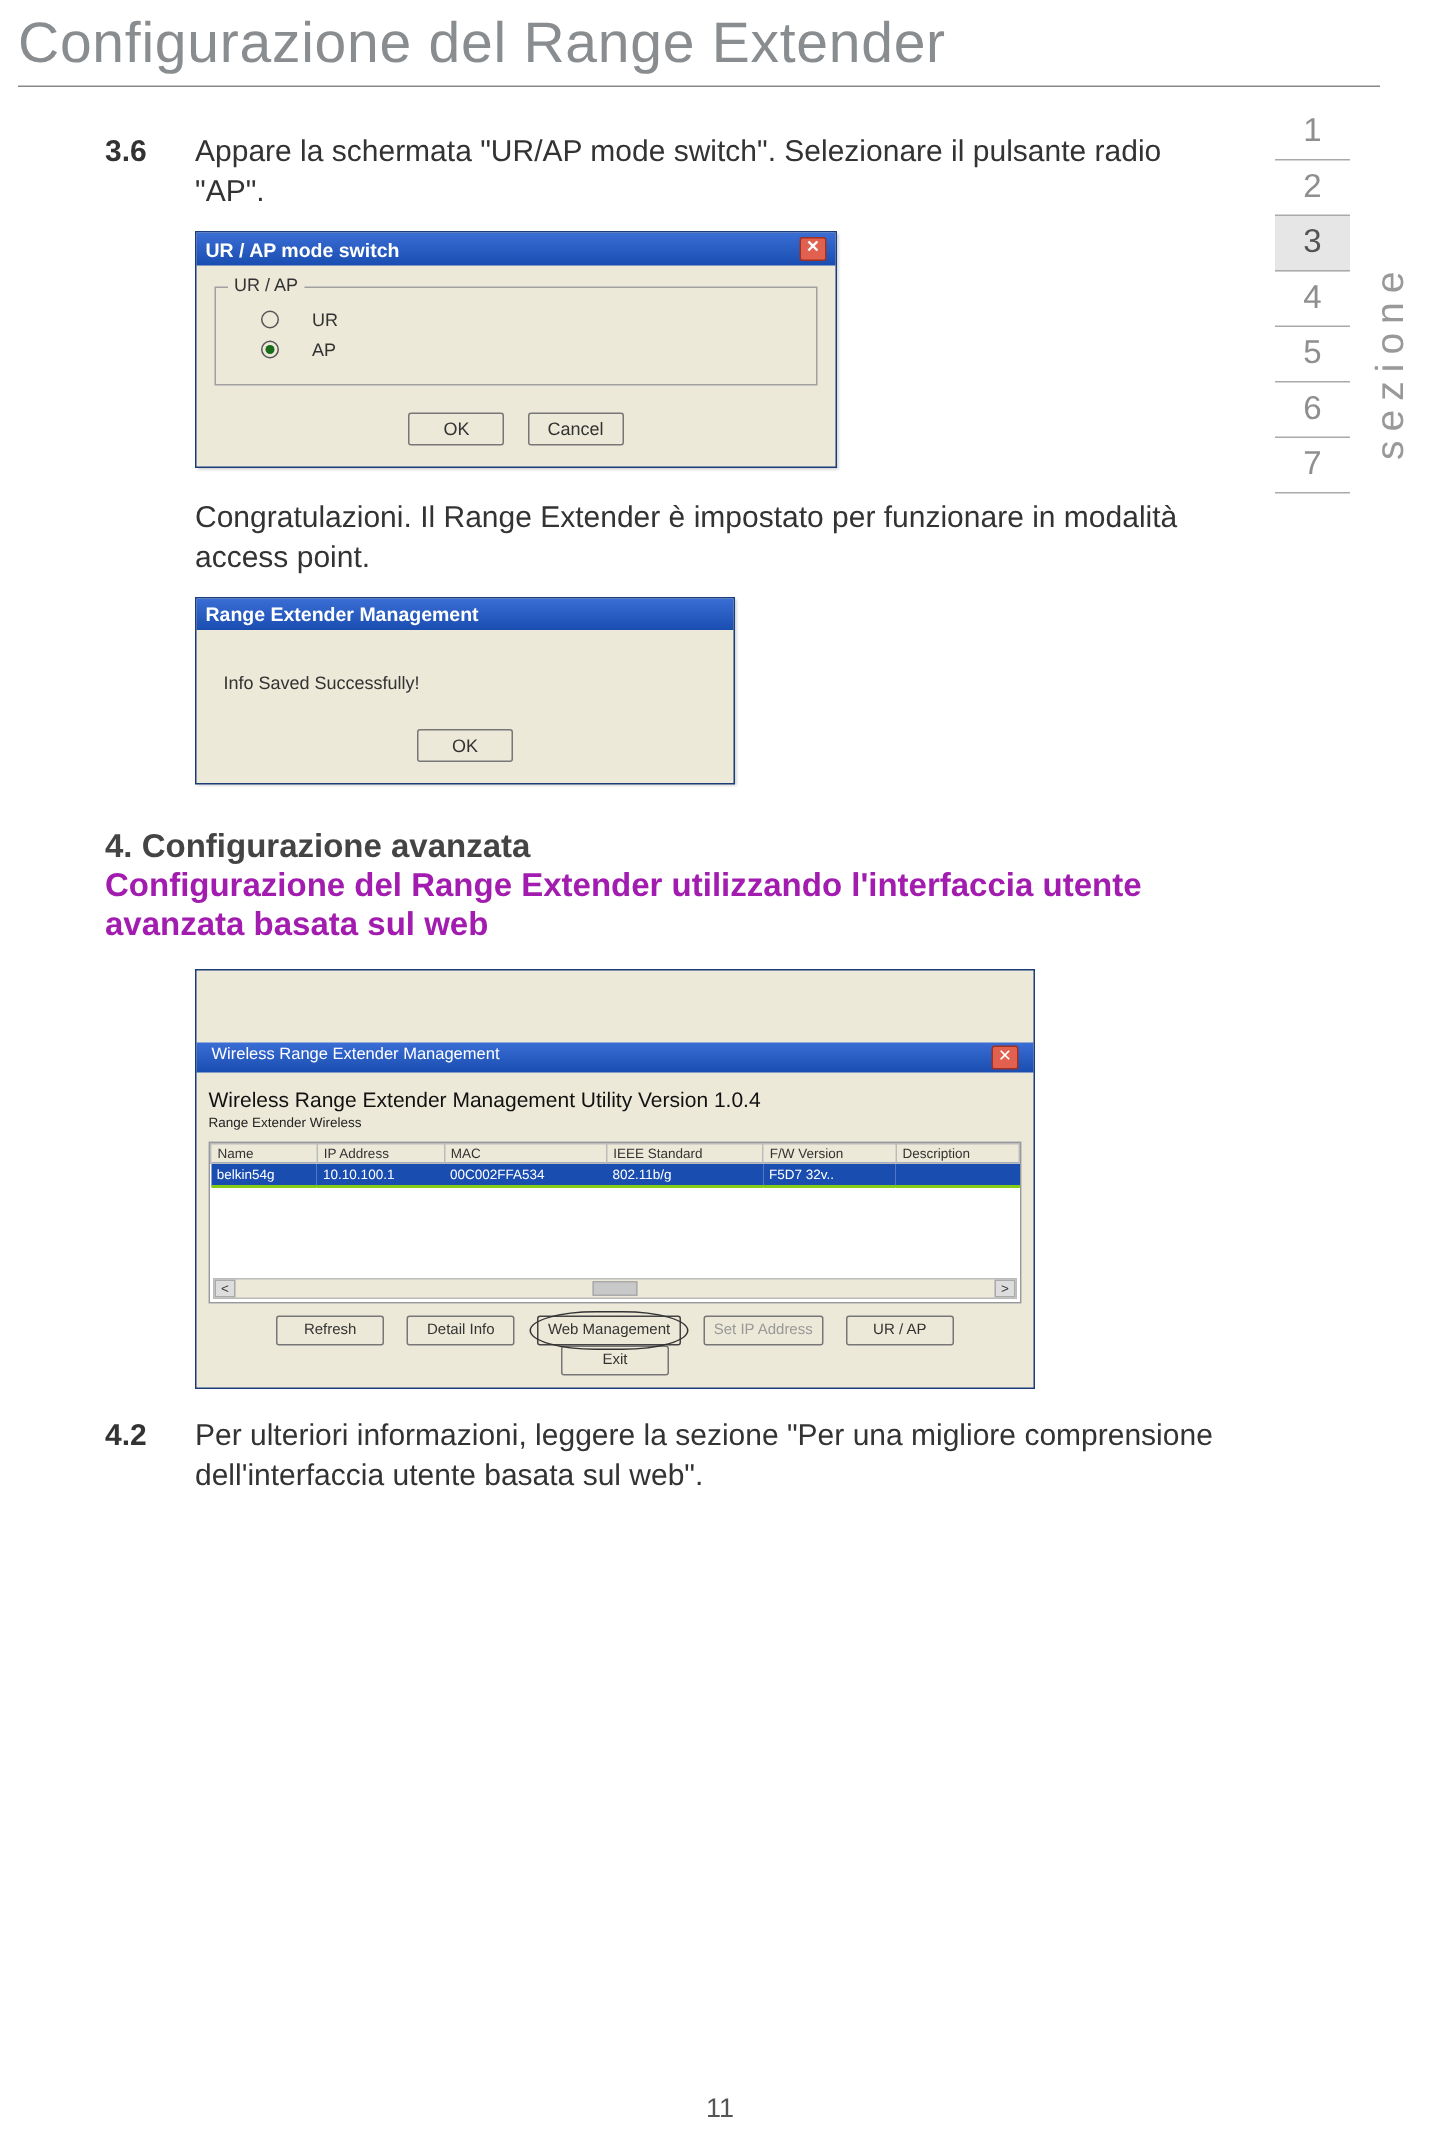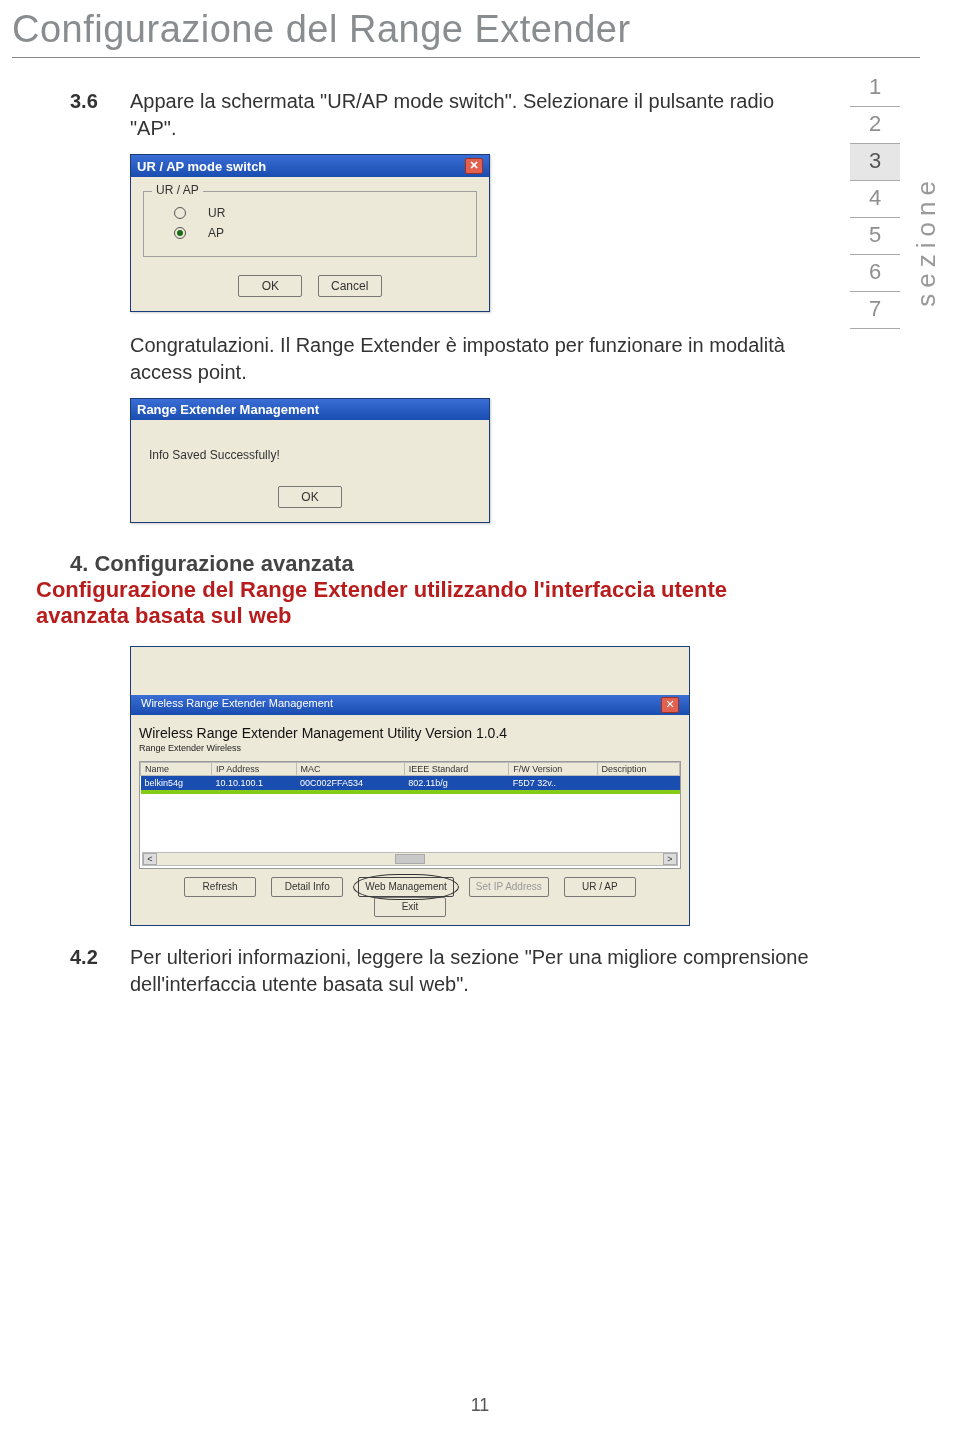--- a/index.html
+++ b/index.html
@@ -162,23 +162,23 @@
     font-weight: 400;
     margin-top: 28px;
     padding: 0 94px 0 70px;
   }
   .sect-head .blue {
     display: block;
     font-weight: 600;
   }
   .sect-sub {
     font-size: 22px;
-    color: #b91c1c;
+    color: #a21caf;
     font-weight: 600;
-    padding: 0 140px 0 36px;
+    padding: 0 140px 0 70px;
     margin-bottom: 16px;
     line-height: 1.2;
   }
 
   
   .mg-win {
     width: 560px;
     margin: 10px 0 18px 60px;
     border: 1px solid #1a3d7a;
     background: #ece9d8;
@@ -204,21 +204,21 @@
   }
   .grid th {
     background: #ece9d8;
     border: 1px solid #bbb;
     padding: 1px 4px;
     text-align: left;
     font-weight: 400;
     color: #333;
   }
   .grid td {
-    border-bottom: 4px solid #84cc16;
+    border-bottom: 2px solid #84cc16;
     padding: 2px 4px;
     background: #1a4db0;
     color: #fff;
   }
   .grid-wrap {
     border: 1px solid #999;
     height: 108px;
     overflow: hidden;
     position: relative;
     background: #fff;
@@ -270,21 +270,21 @@
 <div class="page-title">Configurazione del Range Extender</div>
 <hr class="title-rule">
 
 <div class="content">
 
   <div class="step">
     <div class="num">3.6</div>
     <div class="txt">Appare la schermata "UR/AP mode switch". Selezionare il pulsante radio "AP".</div>
   </div>
 
-  <div class="win" style="width:360px;">
+  <div class="win" style="width:428px;">
     <div class="win-title">
       <span>UR / AP mode switch</span>
       <span class="close-btn">✕</span>
     </div>
     <div class="win-body">
       <div class="group">
         <span class="group-legend">UR / AP</span>
         <div class="radio-row">
           <span class="radio"></span>
           <span>UR</span>

